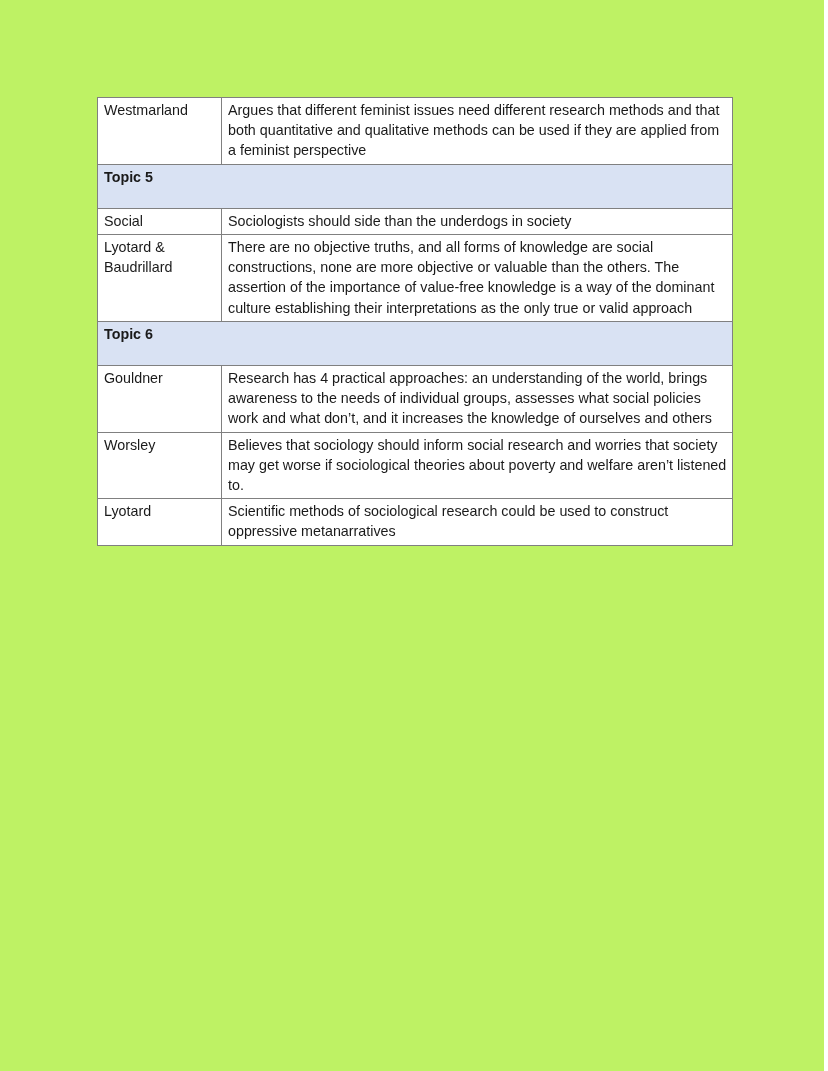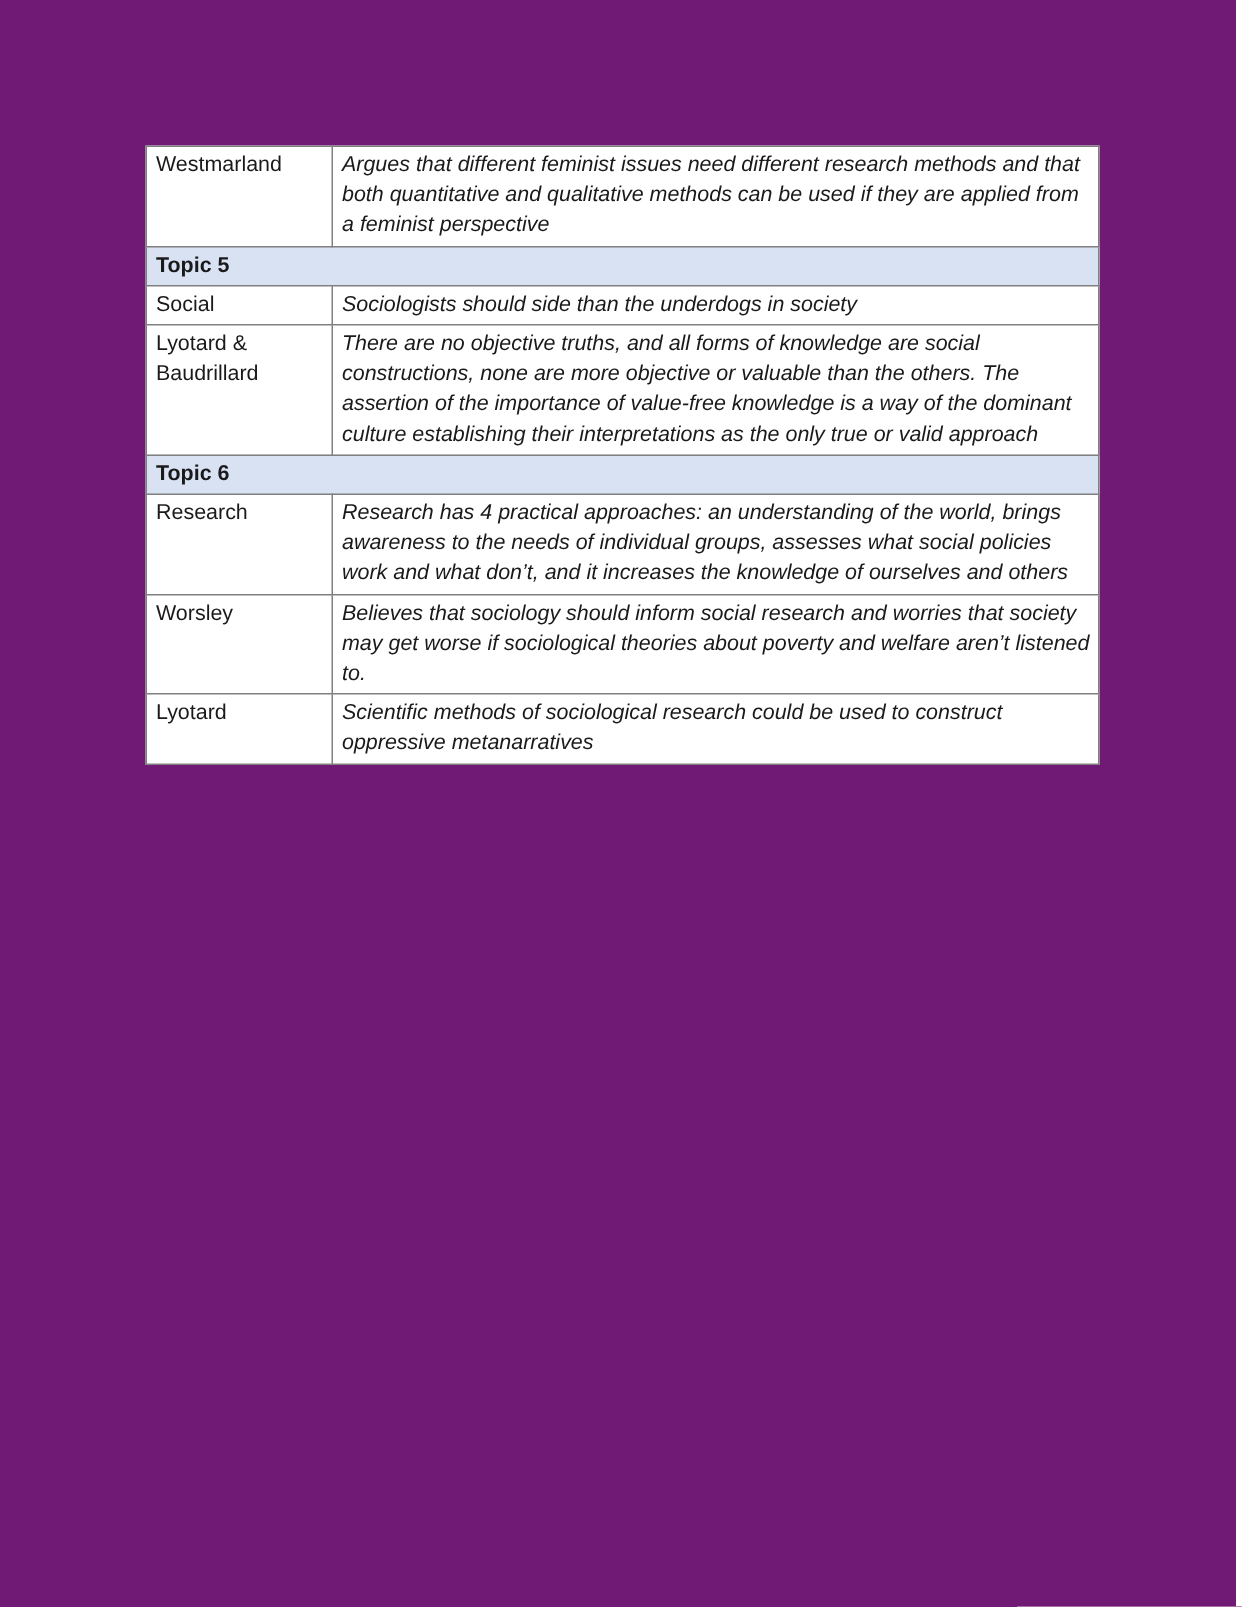--- a/index.html
+++ b/index.html
@@ -12,21 +12,21 @@
     background: #ffffff;
     font-family: "Liberation Sans", sans-serif;
     color: #000000;
     overflow: hidden;
   }
 
   .page {
     position: relative;
     width: 824px;
     height: 1071px;
-    background: #701a75;
+    background: #bef264;
   }
 
   .revision-table {
     position: absolute;
     left: 97px;
     top: 97px;
     width: 635px;
     border-collapse: collapse;
     table-layout: fixed;
     background: #ffffff;
@@ -41,28 +41,27 @@
     color: #1a1a1a;
     word-wrap: break-word;
   }
 
   .col-name {
     width: 124px;
   }
 
   .col-desc {
     width: 511px;
-    font-style: italic;
   }
 
   .topic-row td {
     background: #d9e2f3;
     font-weight: bold;
     padding-top: 2px;
-    padding-bottom: 3px;
+    padding-bottom: 21px;
   }
 </style>
 </head>
 <body>
 
 <div class="page">
   <table class="revision-table">
     <colgroup>
       <col class="col-name">
       <col class="col-desc">
@@ -80,21 +79,21 @@
           <td class="col-desc">Sociologists should side than the underdogs in society</td>
         </tr>
         <tr>
           <td class="col-name">Lyotard &amp; Baudrillard</td>
           <td class="col-desc">There are no objective truths, and all forms of knowledge are social constructions, none are more objective or valuable than the others. The assertion of the importance of value-free knowledge is a way of the dominant culture establishing their interpretations as the only true or valid approach</td>
         </tr>
         <tr class="topic-row">
           <td colspan="2">Topic 6</td>
         </tr>
         <tr>
-          <td class="col-name">Research</td>
+          <td class="col-name">Gouldner</td>
           <td class="col-desc">Research has 4 practical approaches: an understanding of the world, brings awareness to the needs of individual groups, assesses what social policies work and what don’t, and it increases the knowledge of ourselves and others</td>
         </tr>
         <tr>
           <td class="col-name">Worsley</td>
           <td class="col-desc">Believes that sociology should inform social research and worries that society may get worse if sociological theories about poverty and welfare aren’t listened to.</td>
         </tr>
         <tr>
           <td class="col-name">Lyotard</td>
           <td class="col-desc">Scientific methods of sociological research could be used to construct oppressive metanarratives</td>
         </tr>

